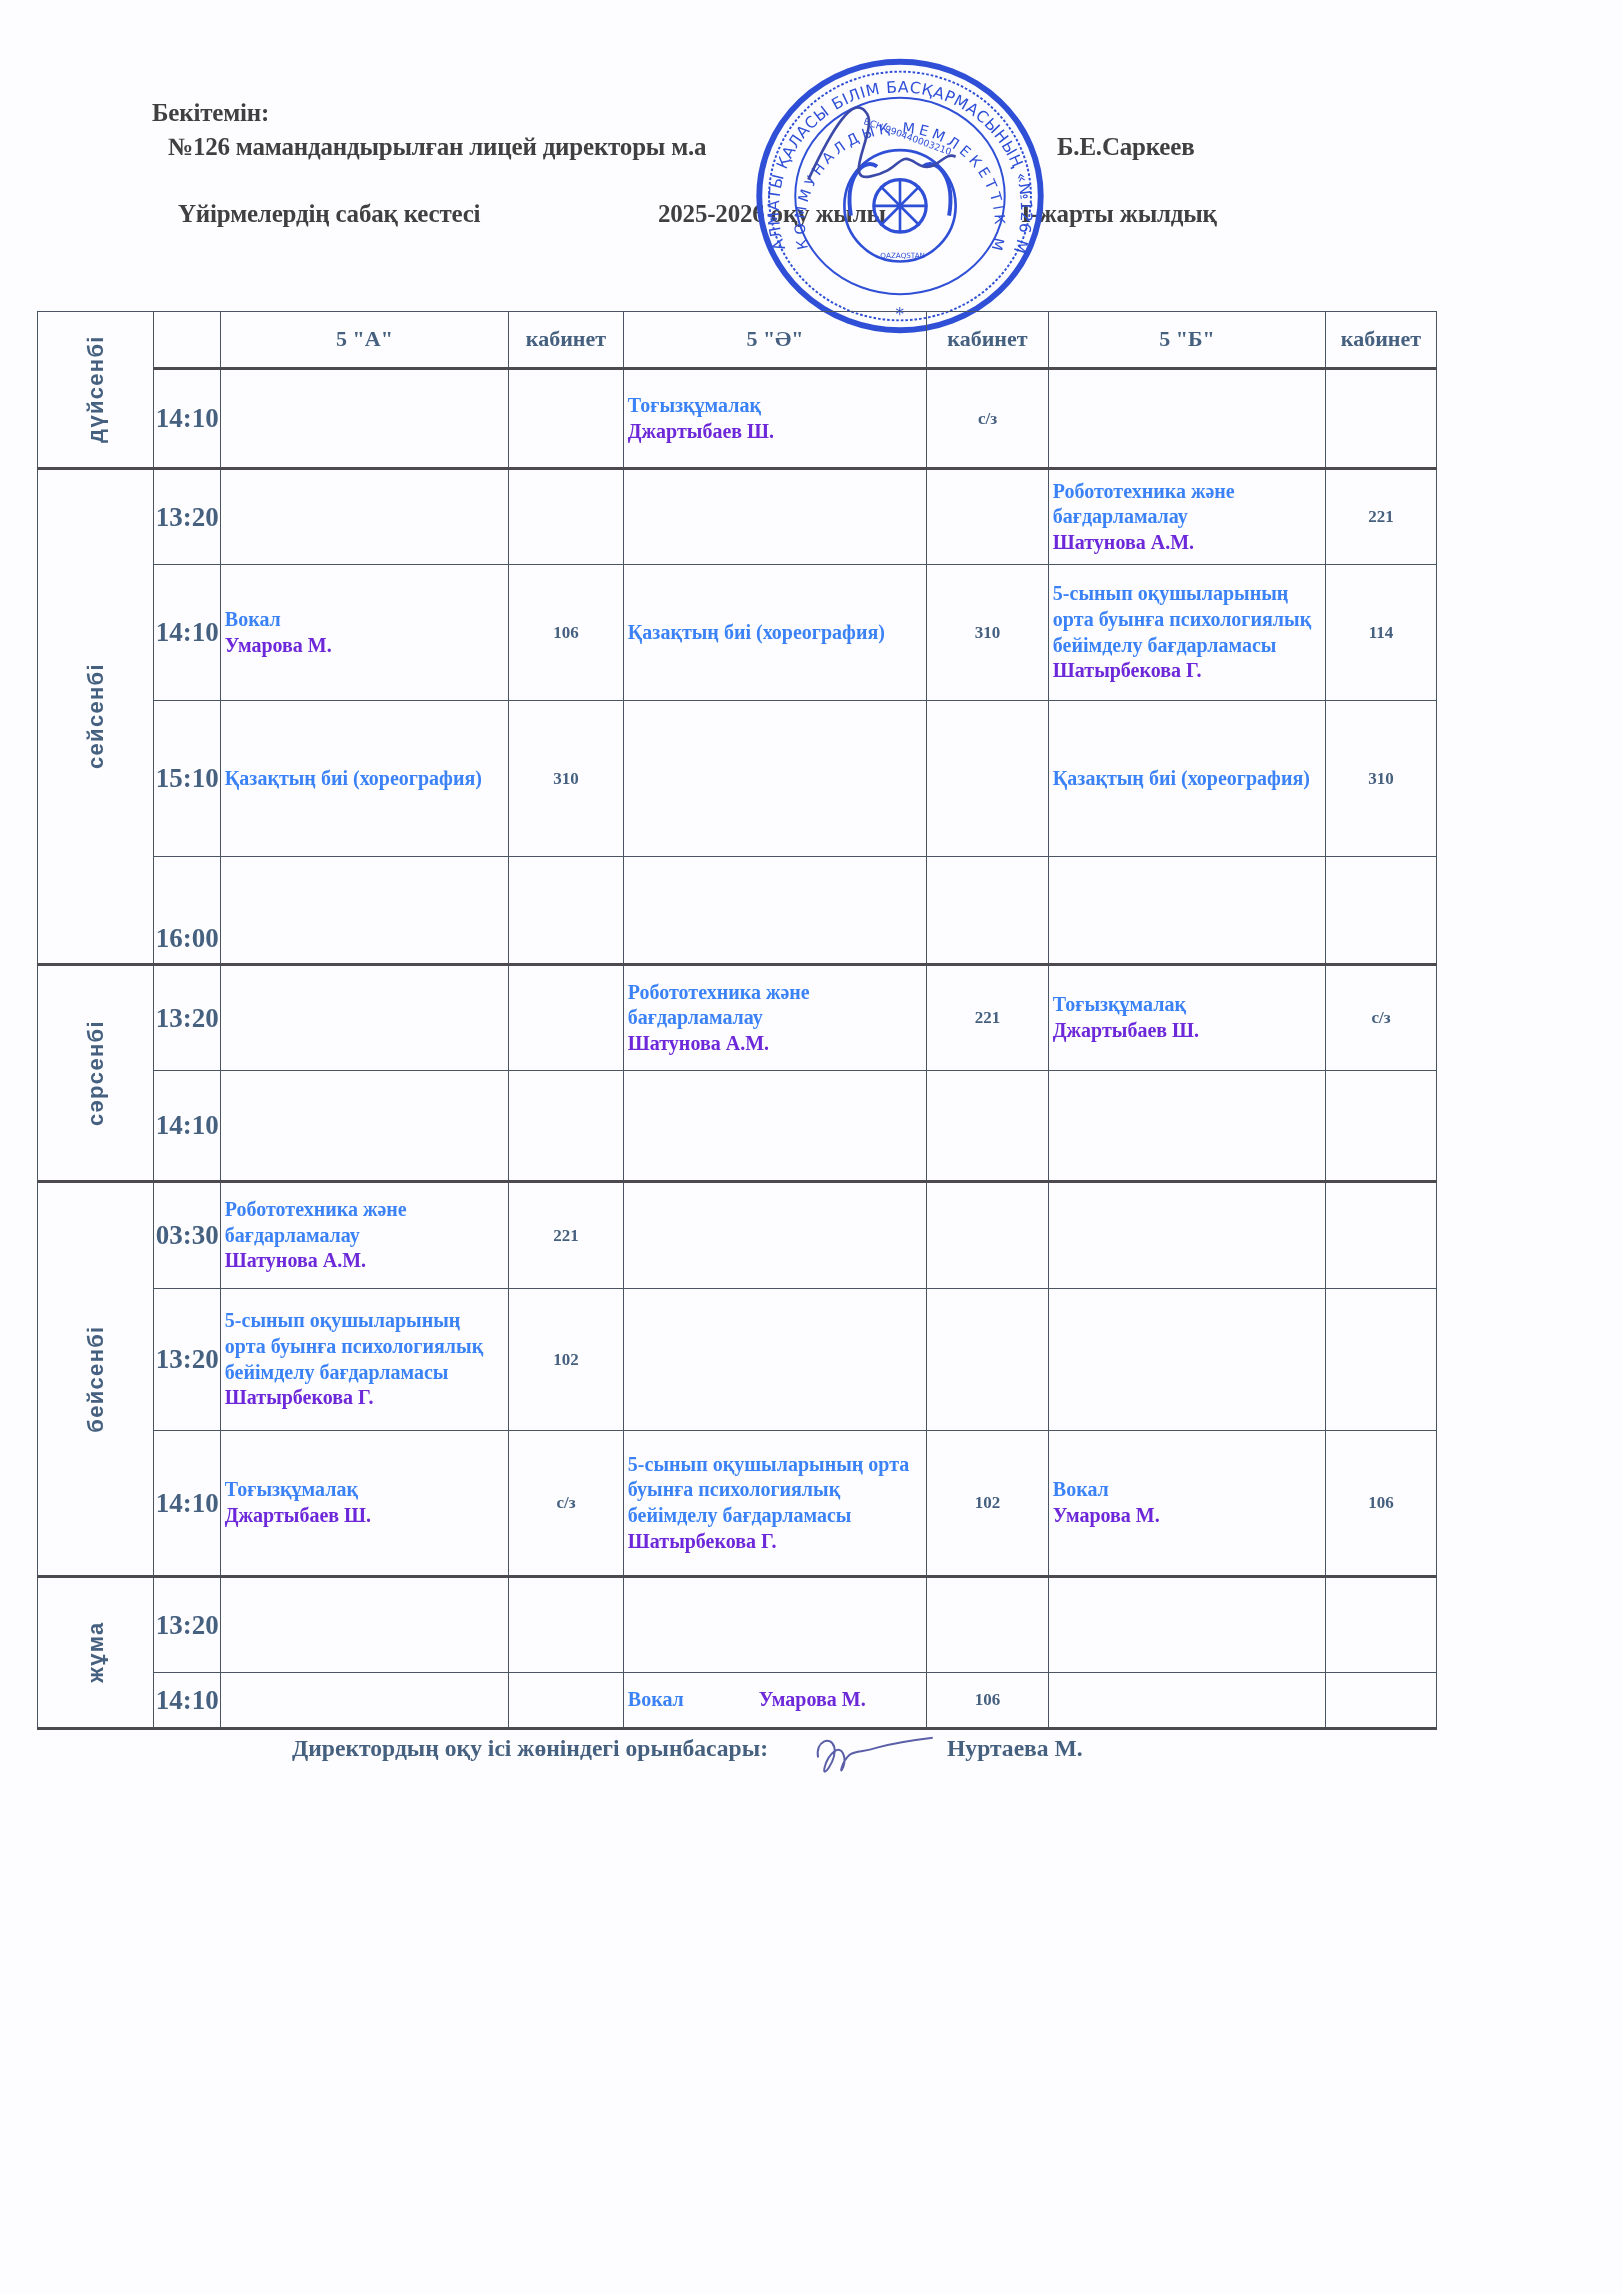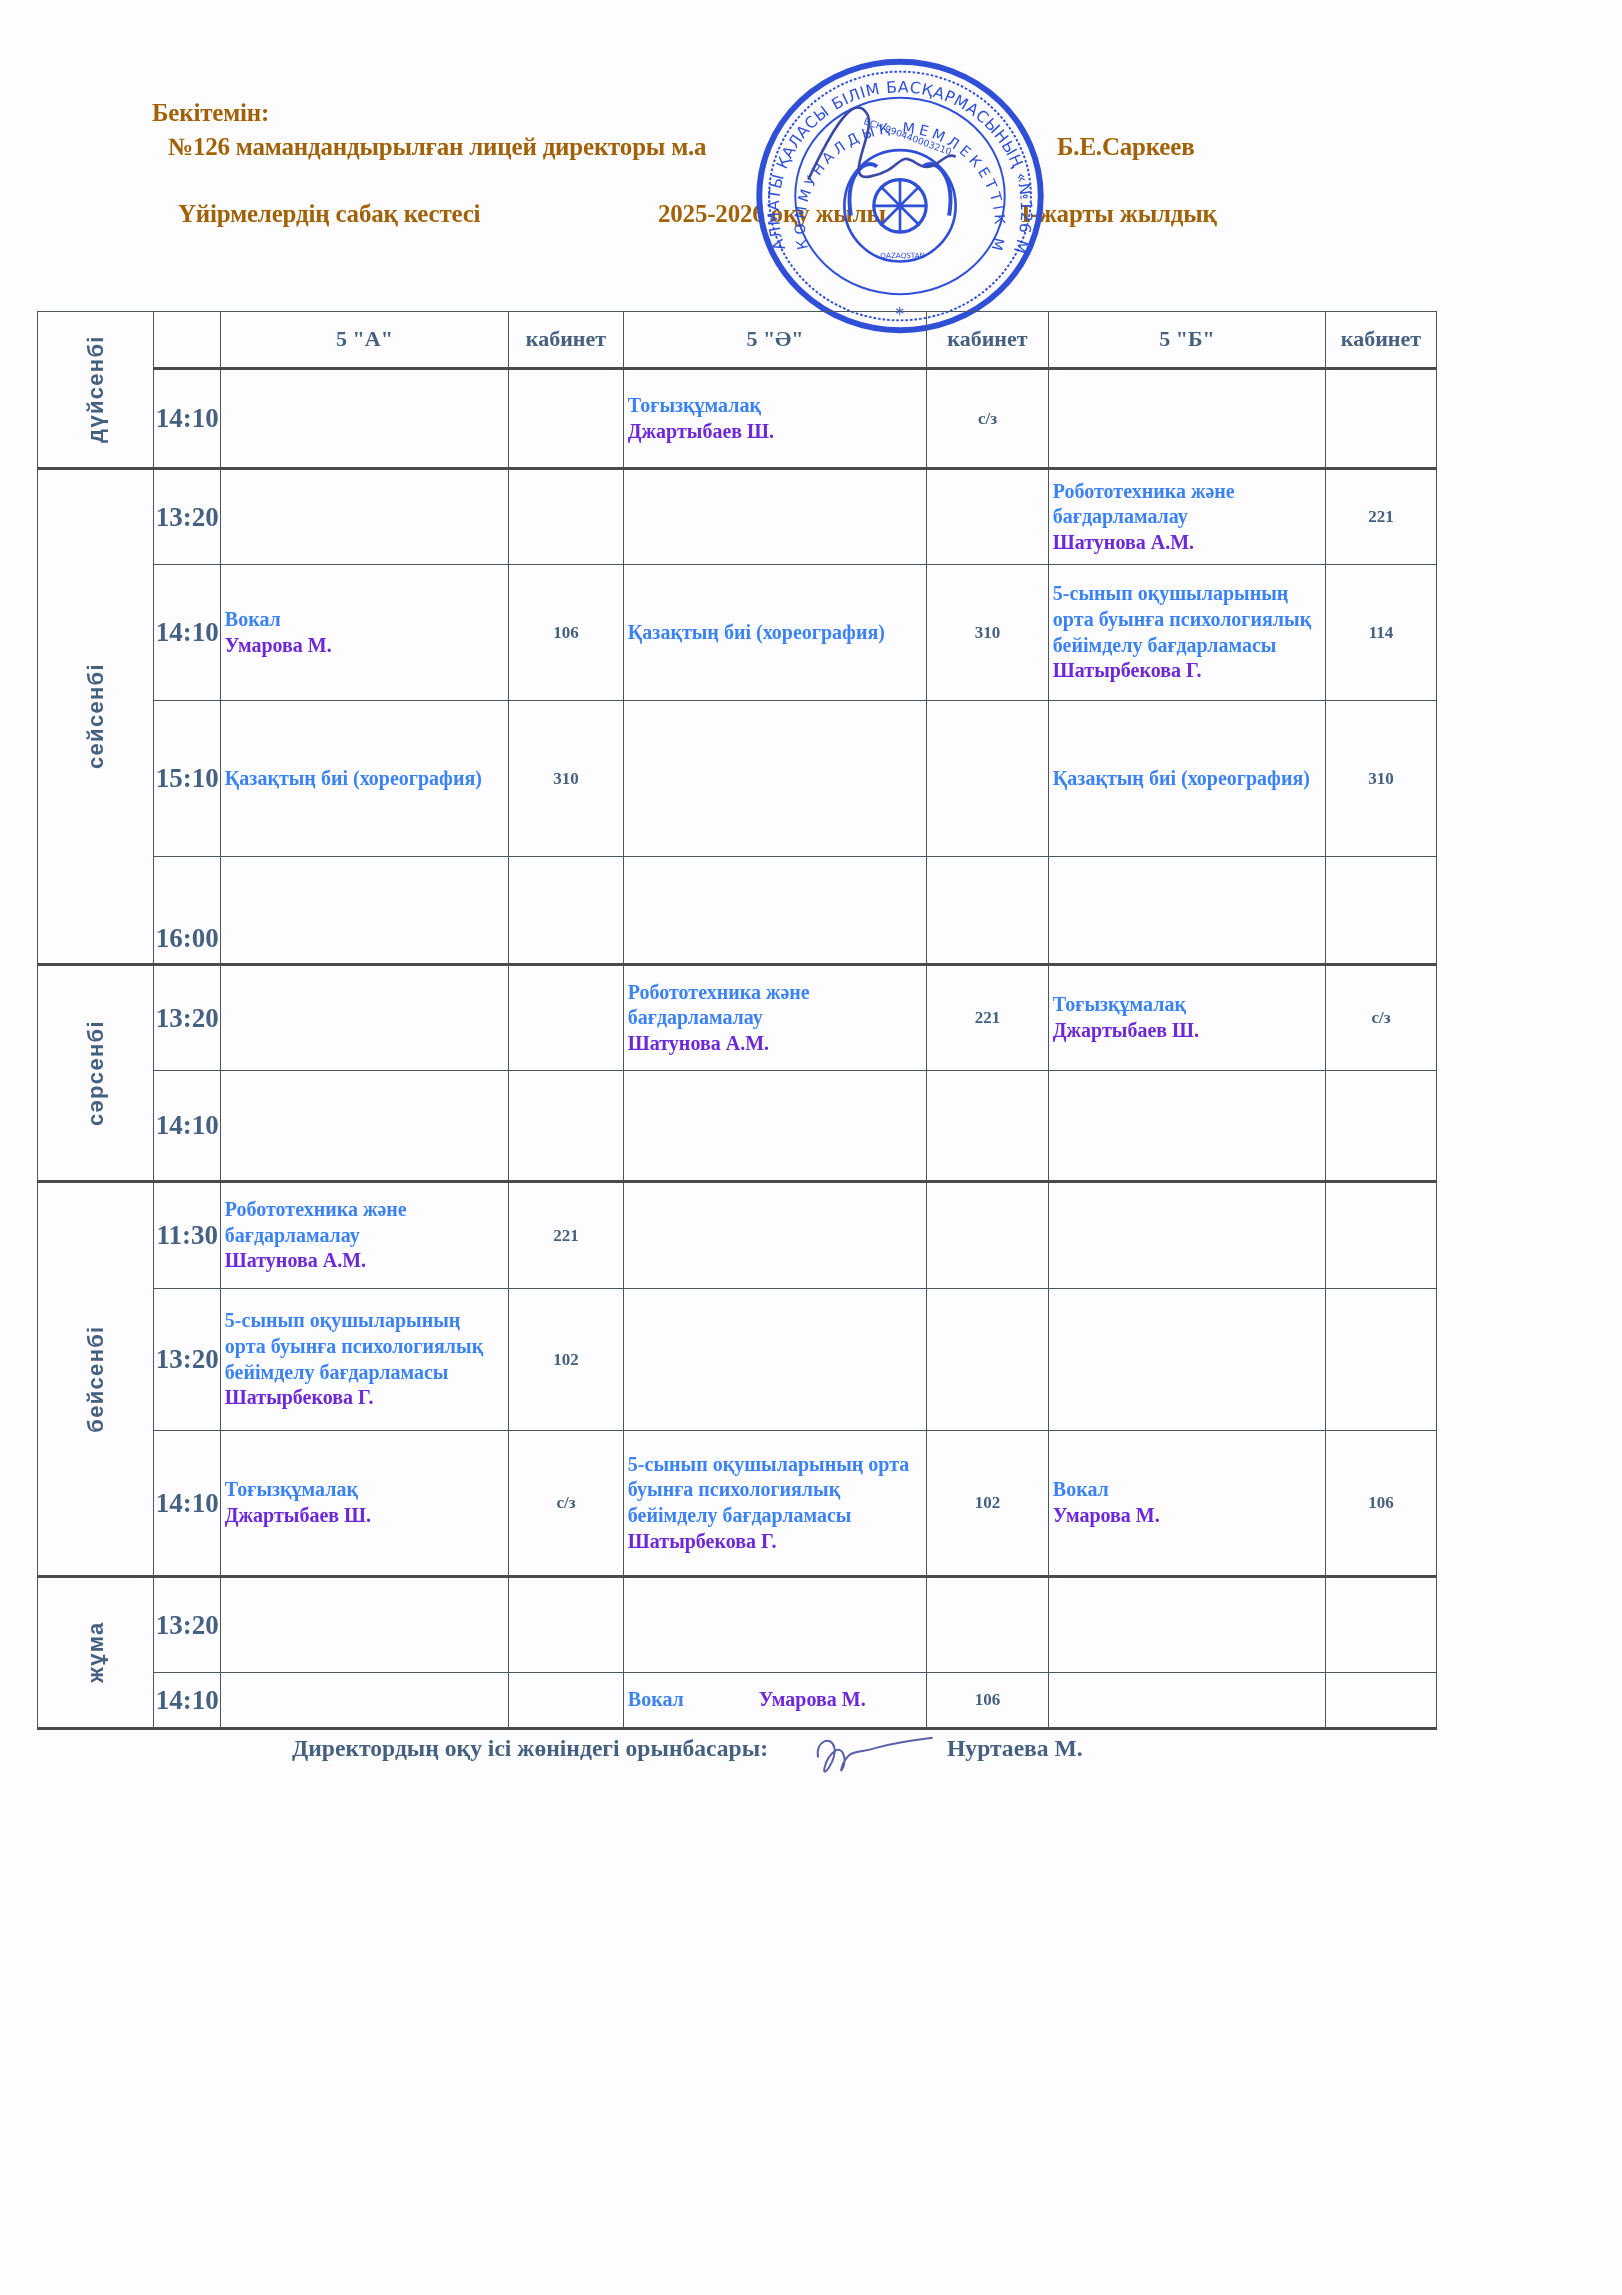--- a/index.html
+++ b/index.html
@@ -1,20 +1,20 @@
 <!DOCTYPE html>
 <html style="font-size:10.5px"><head>
 <meta charset="utf-8">
 <style>
   html, body { margin:0; padding:0; }
   body {
     width:1623px; height:2295px; background:#fdfdff; position:relative; overflow:hidden;
     font-family:"Liberation Serif","DejaVu Serif",serif; color:#46607f;
   }
-  .hdr { position:absolute; font-weight:bold; font-size:25px; color:#a16207; white-space:nowrap; letter-spacing:-0.2px; }
+  .hdr { position:absolute; font-weight:bold; font-size:25px; color:#404040; white-space:nowrap; letter-spacing:-0.2px; }
   .stamp { position:absolute; left:746px; top:52px; width:308px; height:288px; }
   table.sched {
     position:absolute; left:37px; top:311px; border-collapse:collapse; table-layout:fixed;
     font-weight:bold; font-size:20px; line-height:1.28;
   }
   table.sched td { border:1.3px solid #4a5563; padding:0 3.9px; vertical-align:middle; }
   table.sched tr.daystart td { border-top:3.3px solid #4d4a4f; }
   .day { text-align:center; }
   .day span { display:inline-block; transform:rotate(-90deg); white-space:nowrap; font-family:"Liberation Sans","DejaVu Sans",sans-serif; font-weight:bold; font-size:22px; letter-spacing:1.3px; color:#46607f; }
   .time { text-align:center; font-size:27px; padding:0 1.3px !important; }
@@ -210,21 +210,21 @@
     <td class="room"></td>
     <td>
           <span class="club"></span>
           <span class="teacher"></span>
         </td>
     <td class="room"></td>
   </tr>
 
   <tr style="height:107px;" class="daystart">
     <td class="day" rowspan="3"><span>бейсенбі</span></td>
-    <td class="time">11:30</td>
+    <td class="time">03:30</td>
     <td>
           <span class="club">Робототехника және бағдарламалау</span>
           <span class="teacher">Шатунова А.М.</span>
         </td>
     <td class="room">221</td>
     <td>
           <span class="club"></span>
           <span class="teacher"></span>
         </td>
     <td class="room"></td>

